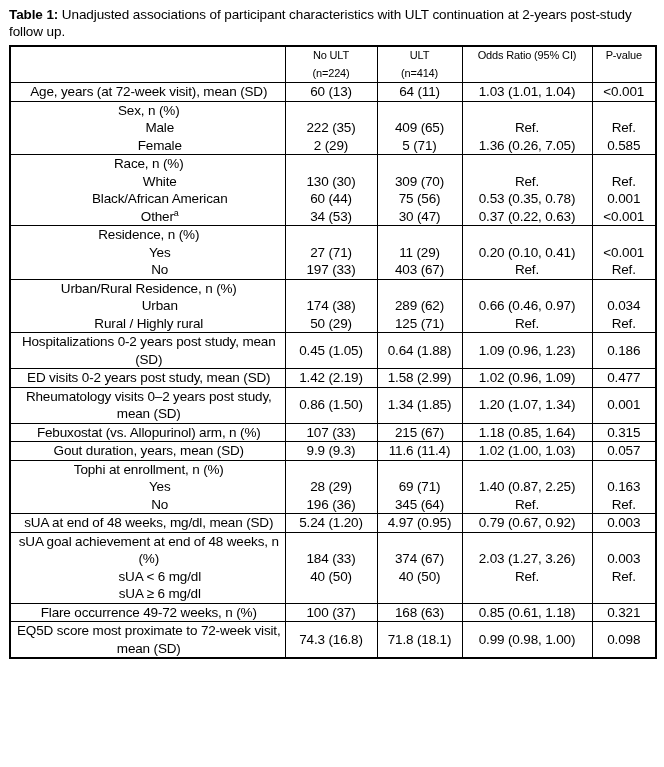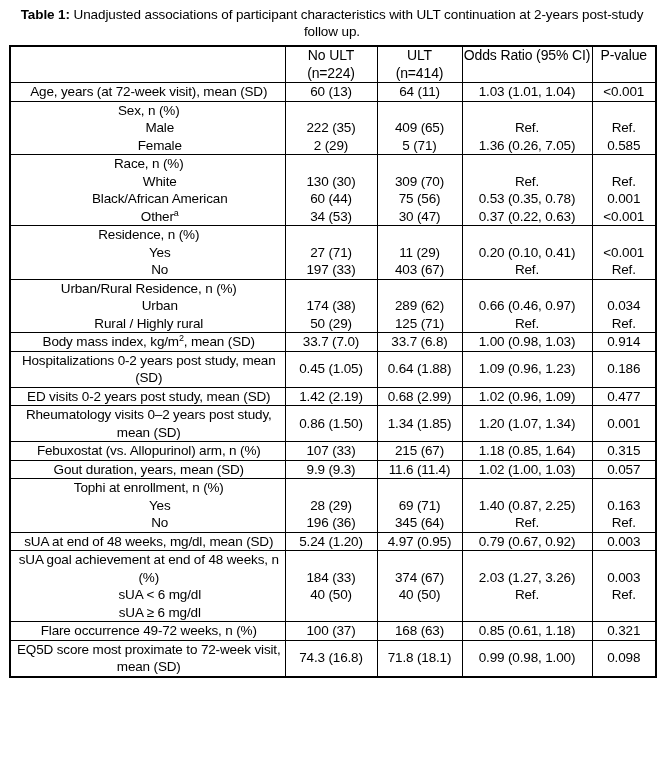--- a/index.html
+++ b/index.html
@@ -16,40 +16,39 @@
   }
   .page {
     padding: 6px 9px 0 9px;
   }
   .title {
     font-size: 13.5px;
     line-height: 17px;
     letter-spacing: -0.1px;
     margin: 0 0 5px 0;
     width: 646px;
-    text-align: center;
   }
   .title b { font-weight: bold; }
 
   table.doc-table {
     border-collapse: collapse;
     table-layout: fixed;
     width: 646px;
     border: 2px solid #000;
   }
   td, th {
     border: 1px solid #000;
     font-size: 13.5px;
     font-weight: normal;
     line-height: 17.5px;
     letter-spacing: -0.15px;
     padding: 0;
     vertical-align: middle;
   }
-  th { font-size: 14px; }
+  th { font-size: 11px; }
   .lbl {
     text-align: center;
     padding: 0 3px 0 5px;
   }
   .val { text-align: center; padding: 0 1px; }
   .top { vertical-align: top; }
   .line { min-height: 17.5px; }
   .indent { padding-left: 22px; }
   .wraplbl { }
   .sq {
@@ -212,37 +211,30 @@
             <div class="line">0.66 (0.46, 0.97)</div>
             <div class="line">Ref.</div>
           </td>
           <td class="val top">
             <div class="line">&nbsp;</div>
             <div class="line">0.034</div>
             <div class="line">Ref.</div>
           </td>
         </tr>
         <tr>
-          <td class="lbl"><span>Body mass index, kg/m</span><span class="sup">2</span><span>, mean (SD)</span></td>
-          <td class="val">33.7 (7.0)</td>
-          <td class="val">33.7 (6.8)</td>
-          <td class="val">1.00 (0.98, 1.03)</td>
-          <td class="val">0.914</td>
-        </tr>
-        <tr>
           <td class="lbl">Hospitalizations 0-2 years post study, mean (SD)</td>
           <td class="val">0.45 (1.05)</td>
           <td class="val">0.64 (1.88)</td>
           <td class="val">1.09 (0.96, 1.23)</td>
           <td class="val">0.186</td>
         </tr>
         <tr>
           <td class="lbl">ED visits 0-2 years post study, mean (SD)</td>
           <td class="val">1.42 (2.19)</td>
-          <td class="val">0.68 (2.99)</td>
+          <td class="val">1.58 (2.99)</td>
           <td class="val">1.02 (0.96, 1.09)</td>
           <td class="val">0.477</td>
         </tr>
         <tr>
           <td class="lbl">Rheumatology visits 0–2 years post study, mean (SD)</td>
           <td class="val">0.86 (1.50)</td>
           <td class="val">1.34 (1.85)</td>
           <td class="val">1.20 (1.07, 1.34)</td>
           <td class="val">0.001</td>
         </tr>

